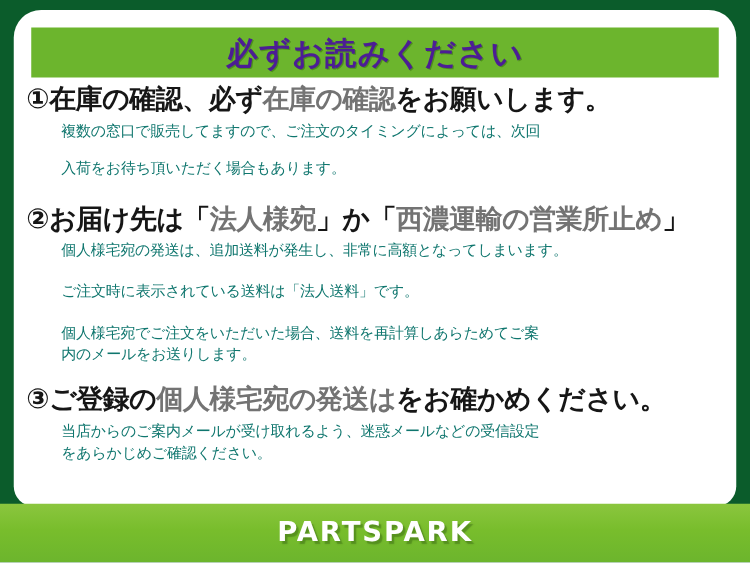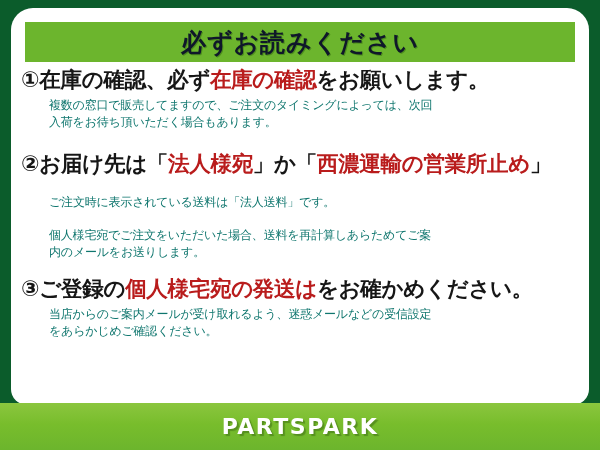--- a/index.html
+++ b/index.html
@@ -43,21 +43,21 @@
     left: 14px;
     top: 14px;
     width: 550px;
     height: 40px;
     background: #6cb52d;
     display: flex;
     align-items: center;
     justify-content: center;
   }
   .header-title {
-    color: #0f172a;
+    color: #4c1d95;
     font-size: 25px;
     font-weight: bold;
     letter-spacing: 1px;
     line-height: 1;
     text-shadow: 1px 1px 0 #4e8f1d;
     white-space: nowrap;
   }
 
   
   .content {
@@ -76,21 +76,21 @@
     font-weight: bold;
     color: #161616;
     line-height: 1.30;
     letter-spacing: -0.3px;
     white-space: nowrap;
   }
   .item-head .num {
     font-size: 22px;
   }
   .hl {           
-    color: #b91c1c;
+    color: #737373;
   }
 
   .item-sub {
     font-size: 12px;
     color: #0f766e;
     line-height: 1.42;
     margin: 2px 0 0 28px;
     letter-spacing: -0.2px;
     white-space: nowrap;
   }
@@ -131,29 +131,30 @@
       <span class="header-title">必ずお読みください</span>
     </div>
 
     <div class="content">
 
       <div class="item">
         <div class="item-head">
           <span class="num">①</span><span>在庫の確認、必ず</span><span class="hl">在庫の確認</span><span>をお願いします。</span>
         </div>
         <div class="item-sub">複数の窓口で販売してますので、ご注文のタイミングによっては、次回</div>
-        <div class="item-sub" style="margin-top:0">入荷をお待ち頂いただく場合もあります。</div>
+        <div class="item-sub" style="margin-top:12px">入荷をお待ち頂いただく場合もあります。</div>
       </div>
 
       <div class="gap-1"></div>
 
       <div class="item">
         <div class="item-head">
           <span class="num">②</span><span>お届け先は「</span><span class="hl">法人様宛</span><span>」か「</span><span class="hl">西濃運輸の営業所止め</span><span>」</span>
         </div>
+        <div class="item-sub">個人様宅宛の発送は、追加送料が発生し、非常に高額となってしまいます。</div>
         <div class="item-sub" style="margin-top:16px">ご注文時に表示されている送料は「法人送料」です。</div>
         <div class="item-sub" style="margin-top:16px">個人様宅宛でご注文をいただいた場合、送料を再計算しあらためてご案</div>
         <div class="item-sub" style="margin-top:0">内のメールをお送りします。</div>
       </div>
 
       <div class="gap-2"></div>
 
       <div class="item">
         <div class="item-head">
           <span class="num">③</span><span>ご登録の</span><span class="hl">個人様宅宛の発送は</span><span>をお確かめください。</span>

